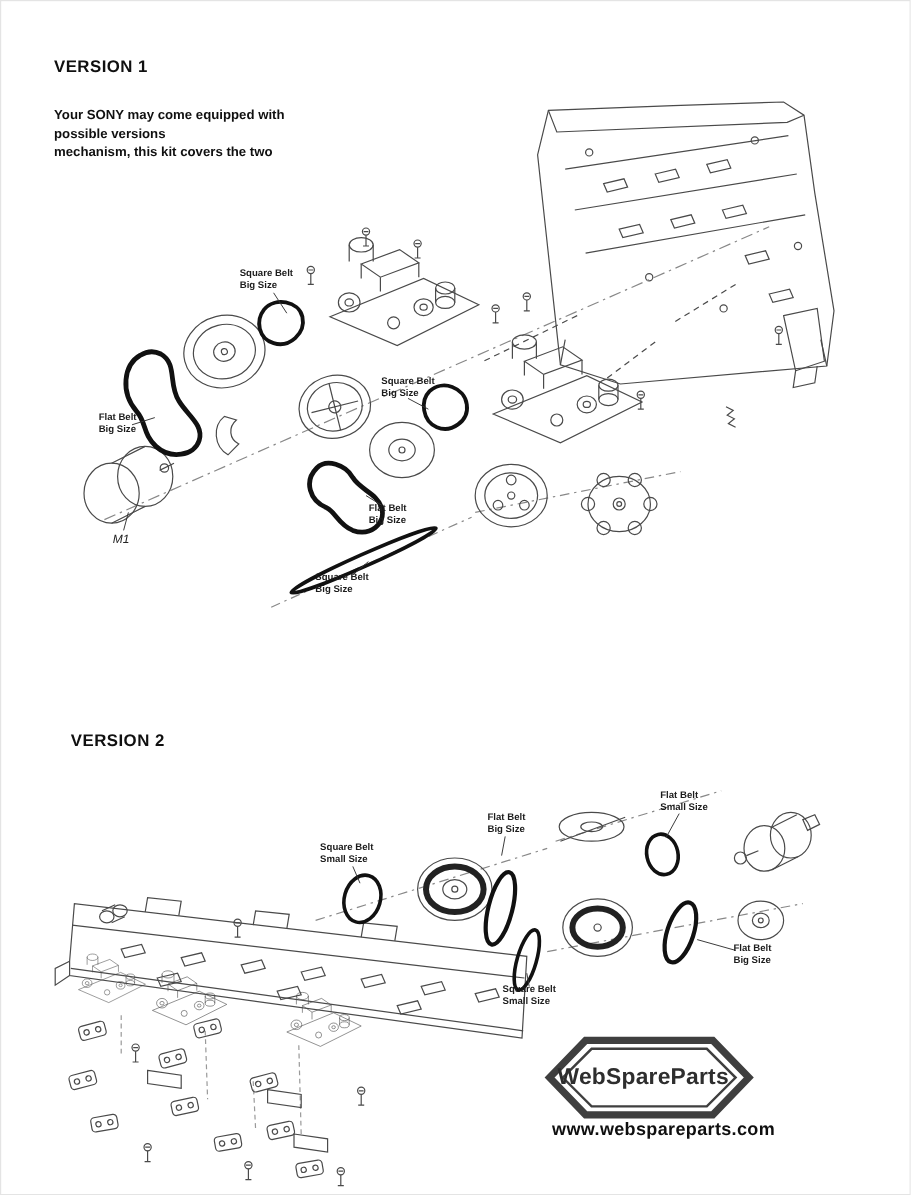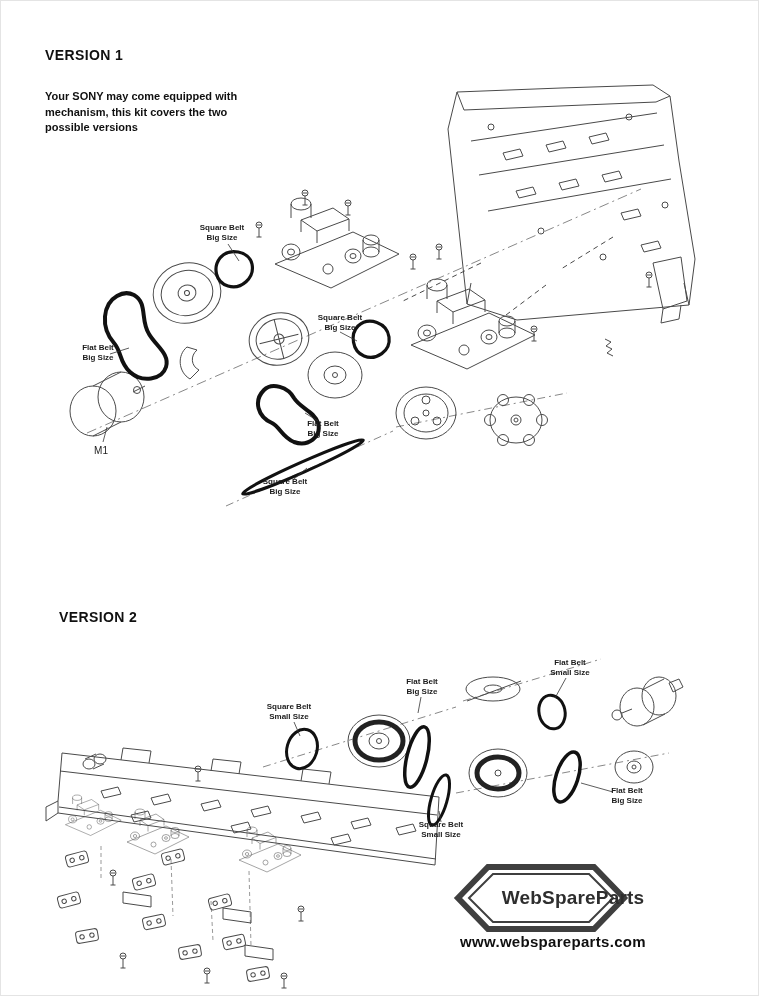--- a/index.html
+++ b/index.html
@@ -5,23 +5,23 @@
   *{box-sizing:border-box}
   html,body{margin:0;padding:0;background:#ffffff}
   .page{
     position:relative;width:759px;height:996px;background:#fff;
     border:1px solid #e4e4e4;overflow:hidden;
     font-family:"Liberation Sans",sans-serif;color:#141414;
   }
   .art{position:absolute;left:0;top:0}
   .version-heading{position:absolute;margin:0;font-size:14px;font-weight:700;letter-spacing:.4px;color:#101010}
   .description{position:absolute;font-size:11px;font-weight:700;line-height:1.42;color:#101010}
-  .belt-label{position:absolute;transform:translate(-50%,-50%);text-align:center;font-size:8px;font-weight:700;color:#1c1c1c;line-height:1.3}
+  .belt-label{position:absolute;transform:translate(-50%,-50%);text-align:left;font-size:8px;font-weight:700;color:#1c1c1c;line-height:1.3}
   .belt-label span{display:block;white-space:nowrap}
-  .m1-label{position:absolute;transform:translate(-50%,-50%);font-size:10px;color:#222}
+  .m1-label{position:absolute;transform:translate(-50%,-50%);font-style:italic;font-size:10px;color:#222}
   .brand{position:absolute;transform:translate(-50%,-50%);font-size:19px;font-weight:700;color:#2e2e2e;letter-spacing:.2px;white-space:nowrap}
   .url{position:absolute;transform:translate(-50%,-50%);font-size:15px;font-weight:700;color:#0f0f0f;letter-spacing:.3px;white-space:nowrap}
 </style>
 </head>
 <body>
 
 <div class="page">
 
   <svg class="art" width="759" height="996" viewBox="0 0 759 996">
     <defs>
@@ -256,22 +256,22 @@
     <g fill="none" stroke="#3f3f3f">
       <path stroke-width="6" d="M457,897 L487,866 L593,866 L623,897 L593,928 L487,928 Z"></path>
       <path stroke-width="2" d="M468,897 L492,873 L588,873 L612,897 L588,921 L492,921 Z"></path>
     </g>
   </svg>
 
   <h2 class="version-heading" style="left:44px; top:46px;">VERSION 1</h2>
 
   <div class="description" style="left:44px; top:88px;">
     <div>Your SONY may come equipped with</div>
+    <div>possible versions</div>
     <div>mechanism, this kit covers the two</div>
-    <div>possible versions</div>
   </div>
 
   <div class="belt-label" style="left:221px; top:232px;">
     <span>Square Belt</span>
     <span>Big Size</span>
   </div>
   <div class="belt-label" style="left:97px; top:352px;">
     <span>Flat Belt</span>
     <span>Big Size</span>
   </div>
@@ -306,16 +306,16 @@
   </div>
   <div class="belt-label" style="left:626px; top:795px;">
     <span>Flat Belt</span>
     <span>Big Size</span>
   </div>
   <div class="belt-label" style="left:440px; top:829px;">
     <span>Square Belt</span>
     <span>Small Size</span>
   </div>
 
-  <div class="brand" style="left:572px; top:897px;text-align:center;">WebSpareParts</div>
+  <div class="brand" style="left:535px; top:897px;text-align:center;">WebSpareParts</div>
   <div class="url" style="left:552px; top:940px;">www.webspareparts.com</div>
 
 </div>
 
 </body></html>

